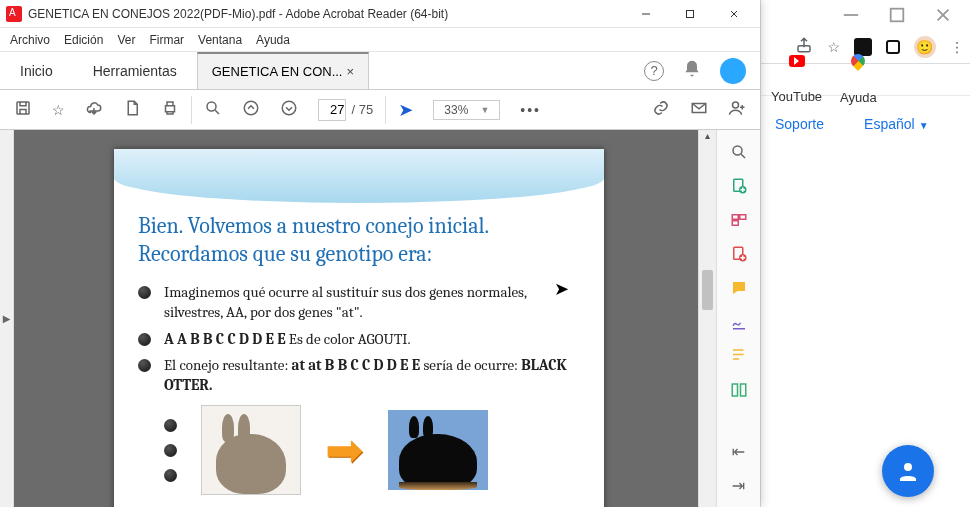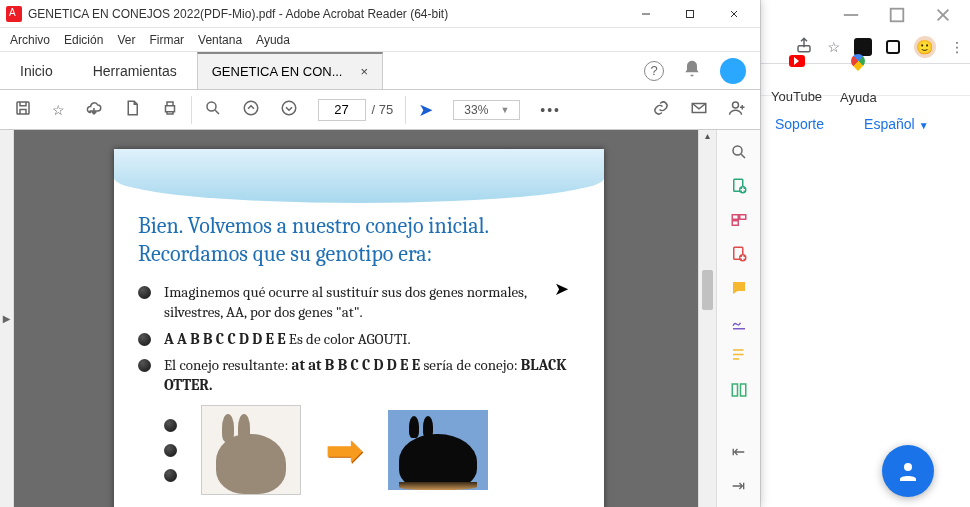--- a/index.html
+++ b/index.html
@@ -31,32 +31,32 @@
   .acro-title { height: 28px; display: flex; align-items: center; padding: 0 4px 0 6px; font-size: 12px; color: #333; border-bottom: 1px solid #e5e5e5;}
   .acro-title .ico { width: 16px; height: 16px; background: #ed1c24; margin-right: 6px; border-radius: 2px; position: relative;}
   .acro-title .ico::after { content:"A"; color:#fff; font-size:10px; position:absolute; left:3px; top:1px;}
   .acro-title .text { flex: 1; }
   .acro-title .wbtn { width: 44px; height: 28px; display:flex; align-items:center; justify-content:center; color:#555;}
 
   .acro-menu { height: 24px; display: flex; align-items: center; gap: 14px; padding: 0 10px; font-size: 12px; color: #333; border-bottom: 1px solid #e5e5e5;}
 
   .acro-tabs { height: 38px; display: flex; align-items: stretch; border-bottom: 1px solid #ccc; }
   .main-tab { padding: 0 20px; display: flex; align-items: center; font-size: 14px; color: #333; }
-  .doc-tab { padding: 0 14px; display: flex; align-items: center; font-size: 13px; background:#f2f2f2; border-left:1px solid #ccc; border-right:1px solid #ccc; border-top: 2px solid #888; gap:18px;}
+  .doc-tab { padding: 0 14px; display: flex; align-items: center; font-size: 13px; background:#f2f2f2; border-left:1px solid #ccc; border-right:1px solid #ccc; border-top: 2px solid #888; gap:4px;}
   .doc-tab .x{color:#444;}
   .tabs-spacer{flex:1;}
   .tabs-right{display:flex; align-items:center; gap:18px; padding-right:14px;}
   .tabs-right span{color:#666;}
   .blue-disc{width:26px;height:26px;border-radius:50%;background:#2aa7ff;}
 
   .acro-tool { height: 40px; display:flex; align-items:center; padding:0 14px; border-bottom:1px solid #ccc; font-size:14px; color:#555;}
   .tool-group{display:flex; align-items:center; gap:20px;}
   .sep{width:1px;height:28px;background:#ddd;margin:0 12px;}
   .page-num{display:flex;align-items:center;gap:6px;font-size:13px;}
-  .page-num input{width:48px;height:22px;text-align:center;border:1px solid #ccc;font-size:13px;}
+  .page-num input{width:28px;height:22px;text-align:right;border:1px solid #ccc;font-size:13px;}
   .zoom-box{border:1px solid #ccc;padding:2px 10px;font-size:12px;display:flex;align-items:center;gap:12px;}
   .arrow-blue{color:#1a5fd4;font-size:18px;}
   .tool-spacer{flex:1;}
 
   
   .acro-body{flex:1; display:flex; overflow:hidden; position:relative;}
   .slim-left{width:14px;background:#f0f0f0;border-right:1px solid #ddd;display:flex;align-items:center;justify-content:center;color:#666;font-size:10px;}
   .center{flex:1;background:#6b6b6b;position:relative;overflow:hidden;}
   .scrollbar{width:18px;background:#f0f0f0;border-left:1px solid #ddd;position:relative;}
   .scroll-up,.scroll-dn{height:16px;text-align:center;font-size:10px;color:#555;}
@@ -258,21 +258,21 @@
   <div class="acro-body">
     <div class="slim-left">▶</div>
     <div class="center">
       <div class="page">
         <div class="banner"></div>
         <div class="slide-body">
           <h2>Bien. Volvemos a nuestro conejo inicial. Recordamos que su genotipo era:</h2>
           <ul class="bullets">
             <li>Imaginemos qué ocurre al sustituír sus dos genes normales, silvestres, AA, por dos genes "at".</li>
             <li><b>A A   B B   C C   D D   E E</b><span>  Es de color AGOUTI.</span></li>
-            <li><span>El conejo resultante: </span><b>at at B B C C D D E E</b><span> sería de conejo: </span><b>BLACK OTTER.</b></li>
+            <li><span>El conejo resultante: </span><b>at at B B C C D D E E</b><span> sería de ocurre: </span><b>BLACK OTTER.</b></li>
           </ul>
           <div class="img-row">
             <div class="extra-dots">
               <div class="dot"></div>
                 <div class="dot"></div>
                 <div class="dot"></div>
             </div>
             <div class="rabbit-box">
                 <div class="rab-grey"></div>
               </div>

